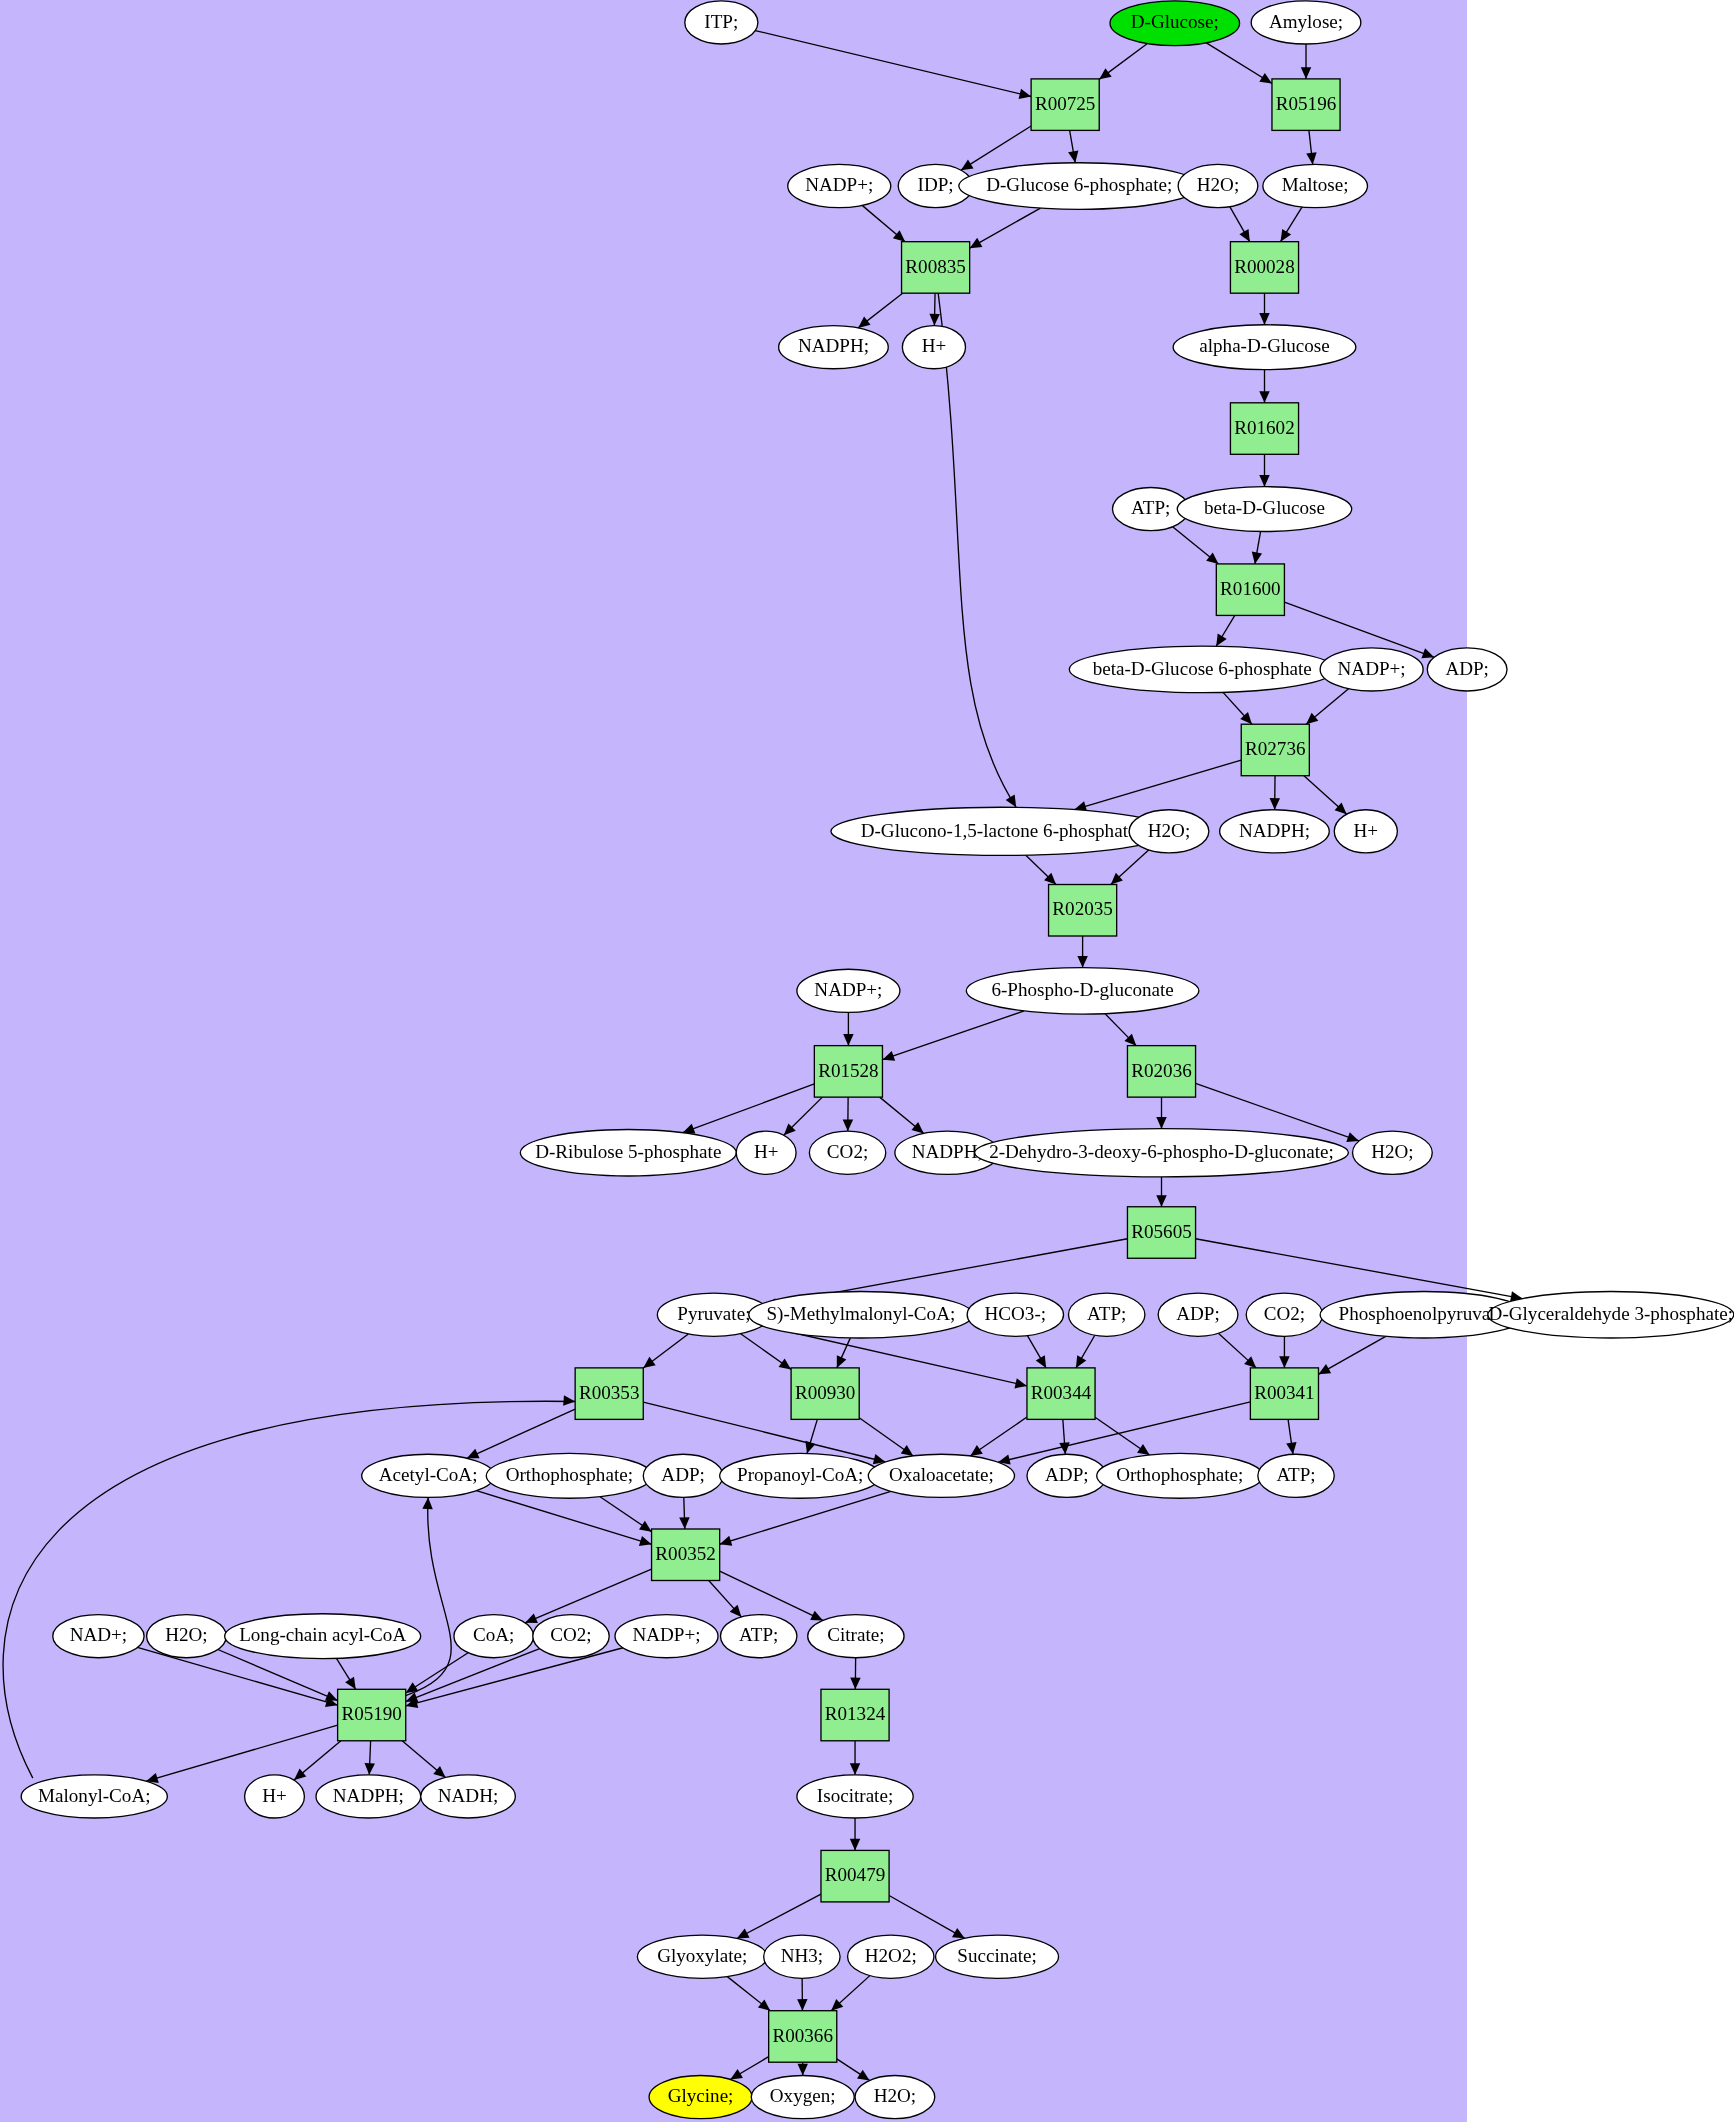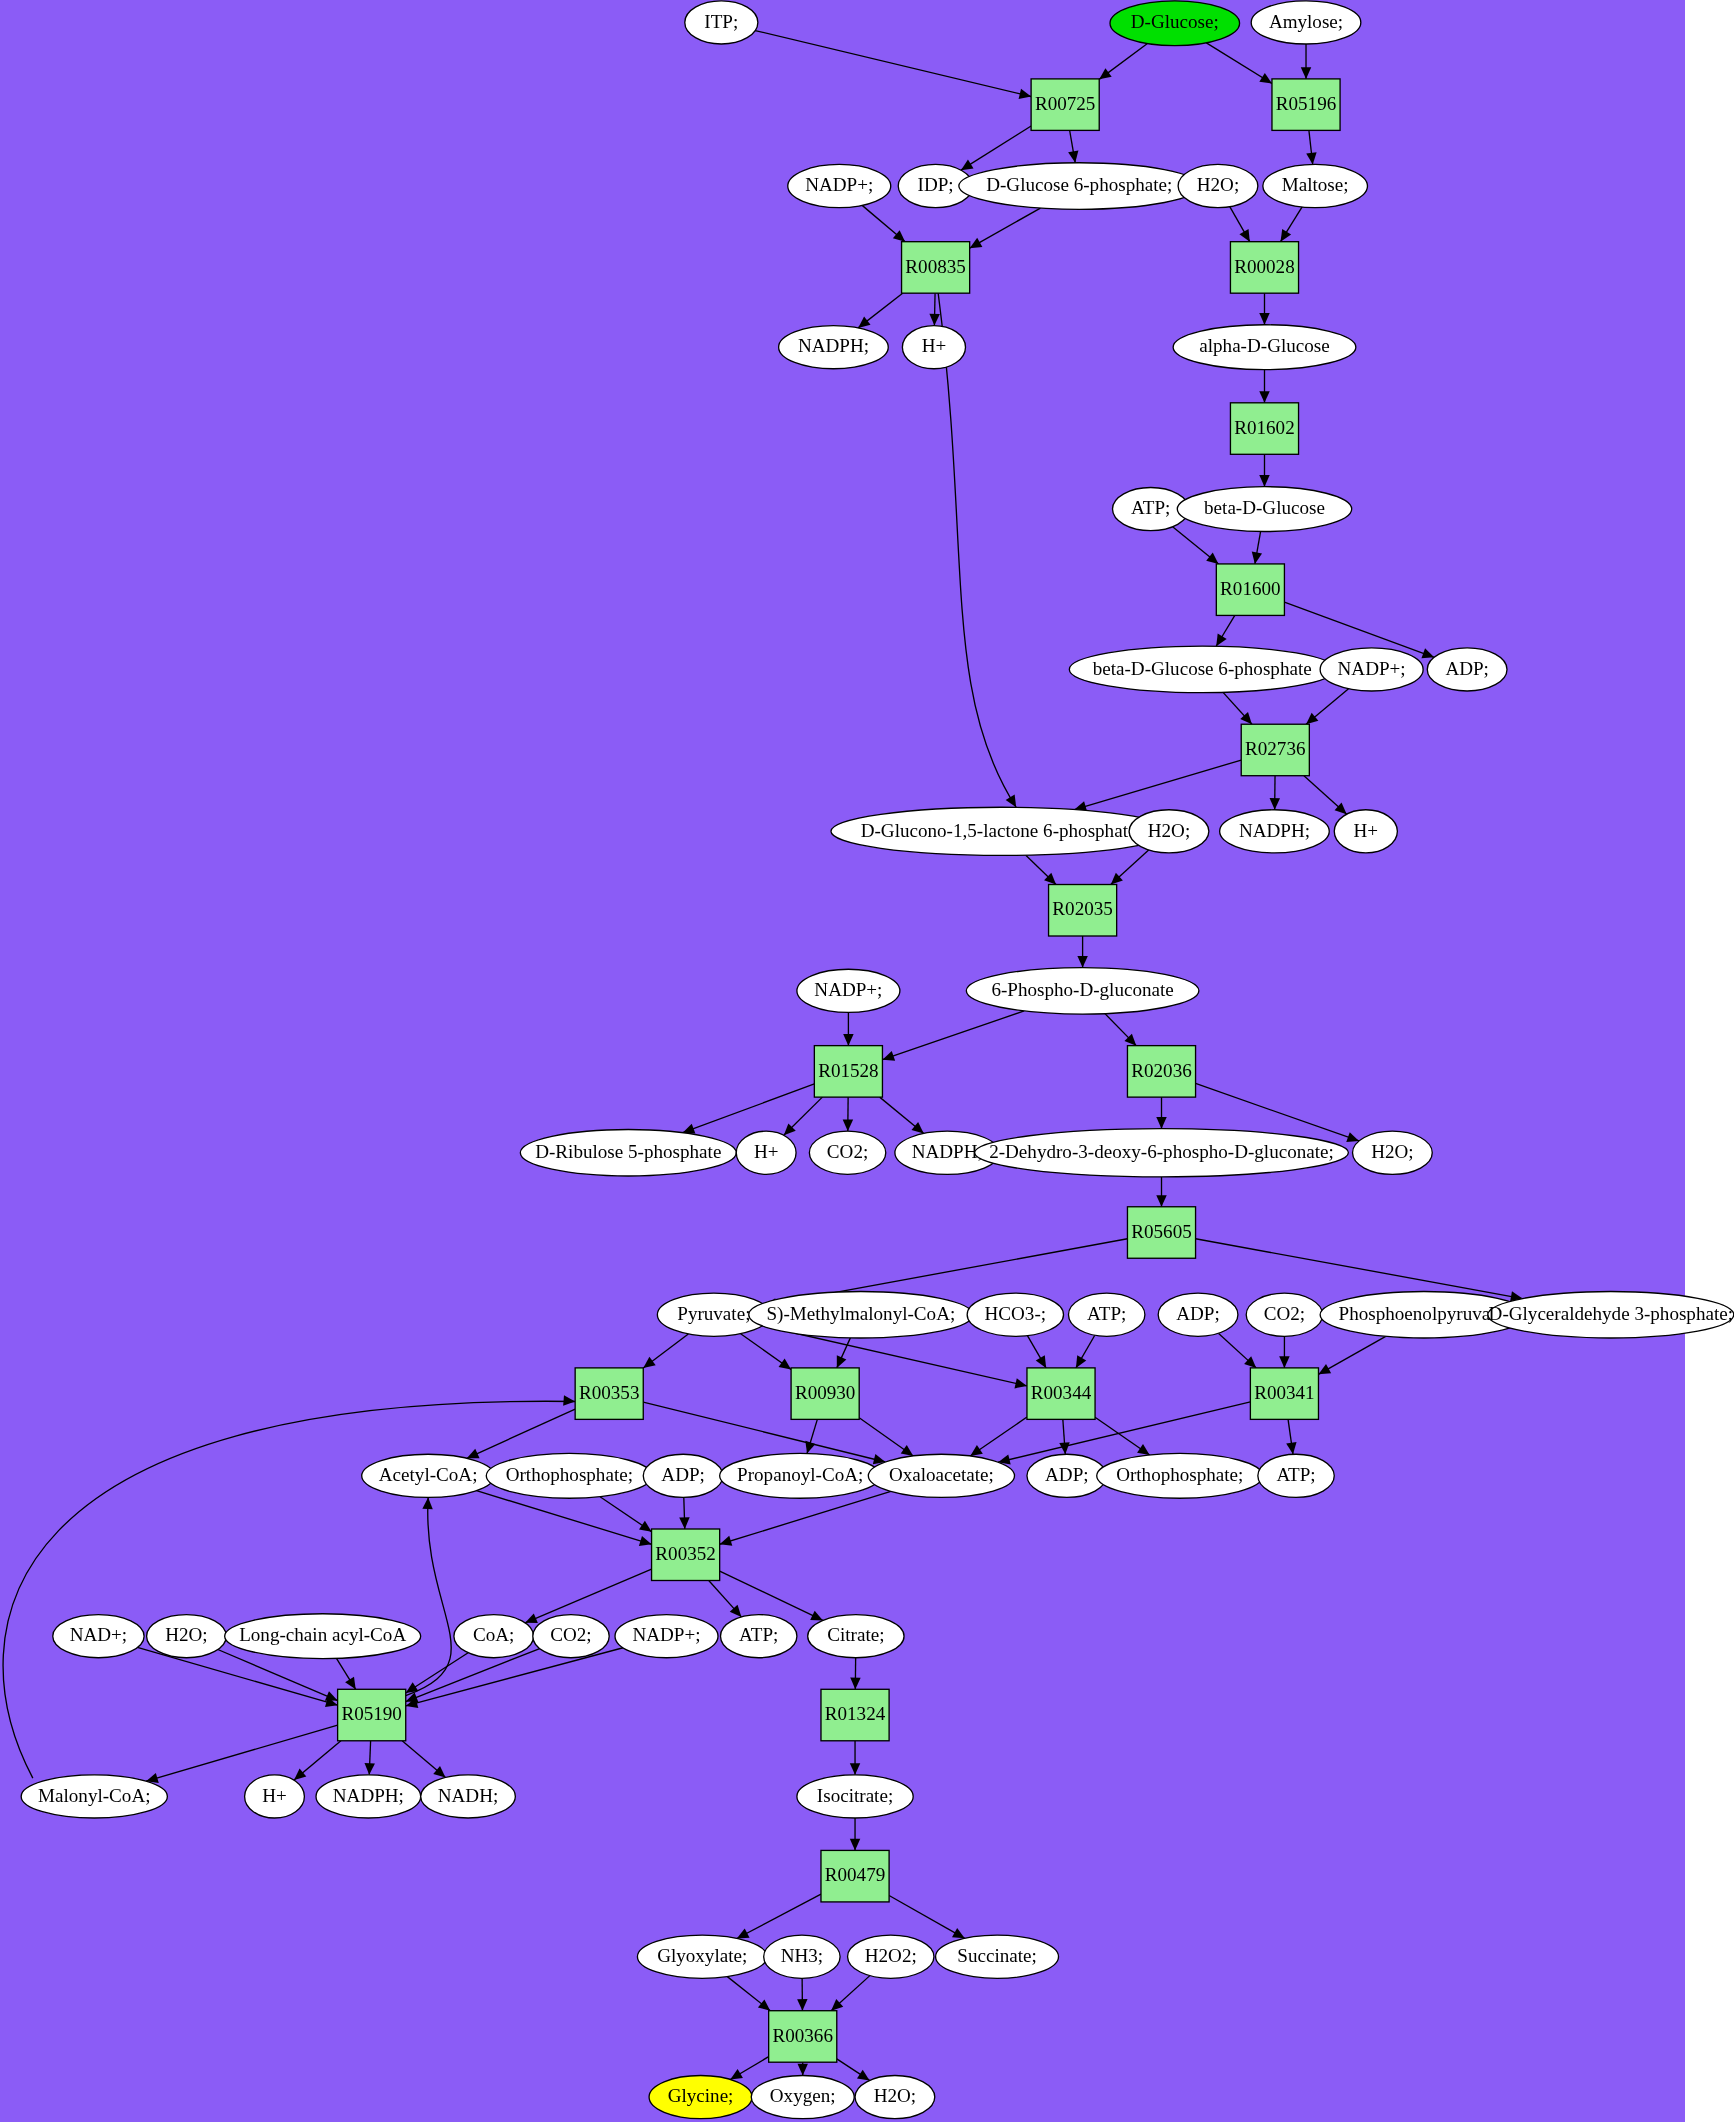--- a/index.html
+++ b/index.html
@@ -1,18 +1,18 @@
 <!DOCTYPE html>
 <html style="font-size:13.3px"><head>
 <meta charset="utf-8">
 <title>Metabolic Pathway Graph</title>
 <style>
   html,body{margin:0;padding:0;background:#ffffff;}
   body{font-family:"Liberation Serif", serif;}
-  #graph-root{position:relative;width:1685px;height:2122px;background:#8b5cf6;}
+  #graph-root{position:relative;width:1467px;height:2122px;background:#c4b5fd;}
   svg{display:block;}
   text.node-label{font-family:"Liberation Serif", serif; text-anchor:middle; dominant-baseline:middle; fill:#000;}
   .cpd-ell{fill:#ffffff;stroke:#000000;stroke-width:1.6;}
   .cpd-ell.start{fill:#00e000;}
   .cpd-ell.end{fill:#ffff00;}
   .rxn-rect{fill:#90ee90;stroke:#000000;stroke-width:1.6;}
   .edge{fill:none;stroke:#000000;stroke-width:1.6;}
   .arrowhead{fill:#000000;stroke:none;}
 </style>
 </head>

